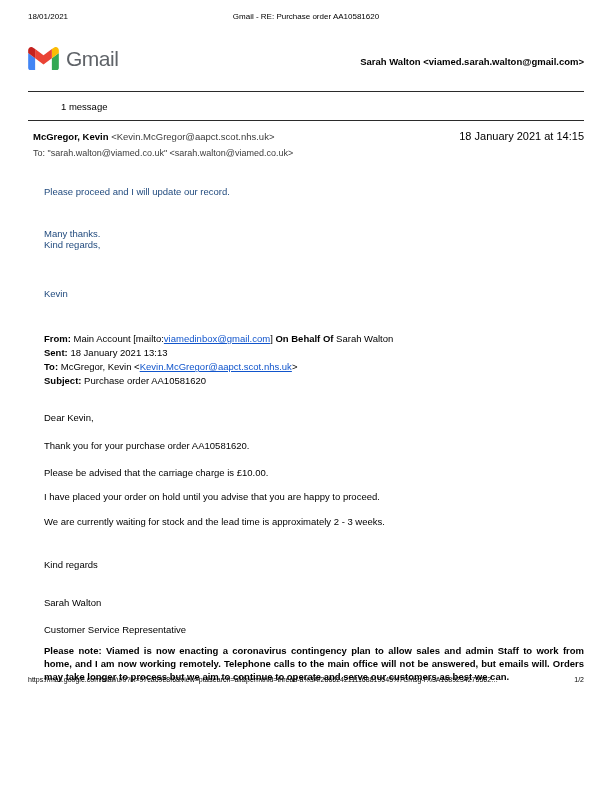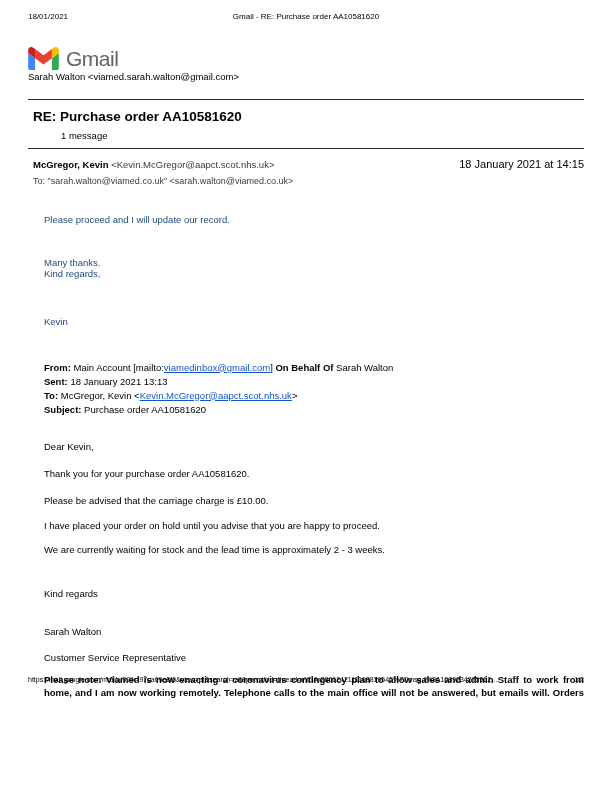--- a/index.html
+++ b/index.html
@@ -34,32 +34,31 @@
     left: 28px; right: 28px; bottom: 14px;
     display: flex; justify-content: space-between; align-items: baseline;
     font-size: 7px;
     color: #000;
     gap: 12px;
   }
   .footer-url { white-space: nowrap; overflow: hidden; text-overflow: ellipsis; }
 
   
   .gmail-row {
-    display: flex; justify-content: space-between; align-items: flex-start;
-    margin-bottom: 12px;
-    flex-direction: column;
+    display: flex; justify-content: space-between; align-items: flex-end;
+    margin-bottom: 20px;
   }
   .gmail-logo { display: flex; align-items: center; gap: 7px; }
   .gmail-logo svg { width: 31px; height: 23px; display: block; }
   .gmail-wordmark {
     font-size: 21px;
     color: var(--logo-gray, #5f6368);
     letter-spacing: -0.5px;
   }
-  .account { font-size: 9.5px; font-weight: normal; padding-bottom: 4px; }
+  .account { font-size: 9.5px; font-weight: bold; padding-bottom: 4px; }
 
   hr.rule { border: none; border-top: 1px solid #2b2b2b; margin: 0; }
 
   
   .thread { margin: 9px 0 7px 5px; }
   .thread-subject { font-size: 13.5px; font-weight: bold; margin-bottom: 5px; }
   .thread-count { font-size: 9.5px; margin-left: 28px; }
 
   
   .msg-header {
@@ -132,21 +131,20 @@
         </svg>
       </span>
       <span class="gmail-wordmark">Gmail</span>
     </div>
     <div class="account">Sarah Walton &lt;viamed.sarah.walton@gmail.com&gt;</div>
   </div>
 
   <hr class="rule">
 
   <div class="thread">
-    <div class="thread-subject">RE: Purchase order AA10581620</div>
     <div class="thread-count">1 message</div>
   </div>
 
   <hr class="rule">
 
   <div class="msg-header">
     <div>
       <span class="sender-name">McGregor, Kevin </span><span class="sender-email">&lt;Kevin.McGregor@aapct.scot.nhs.uk&gt;</span>
     </div>
     <div class="msg-date">18 January 2021 at 14:15</div>

